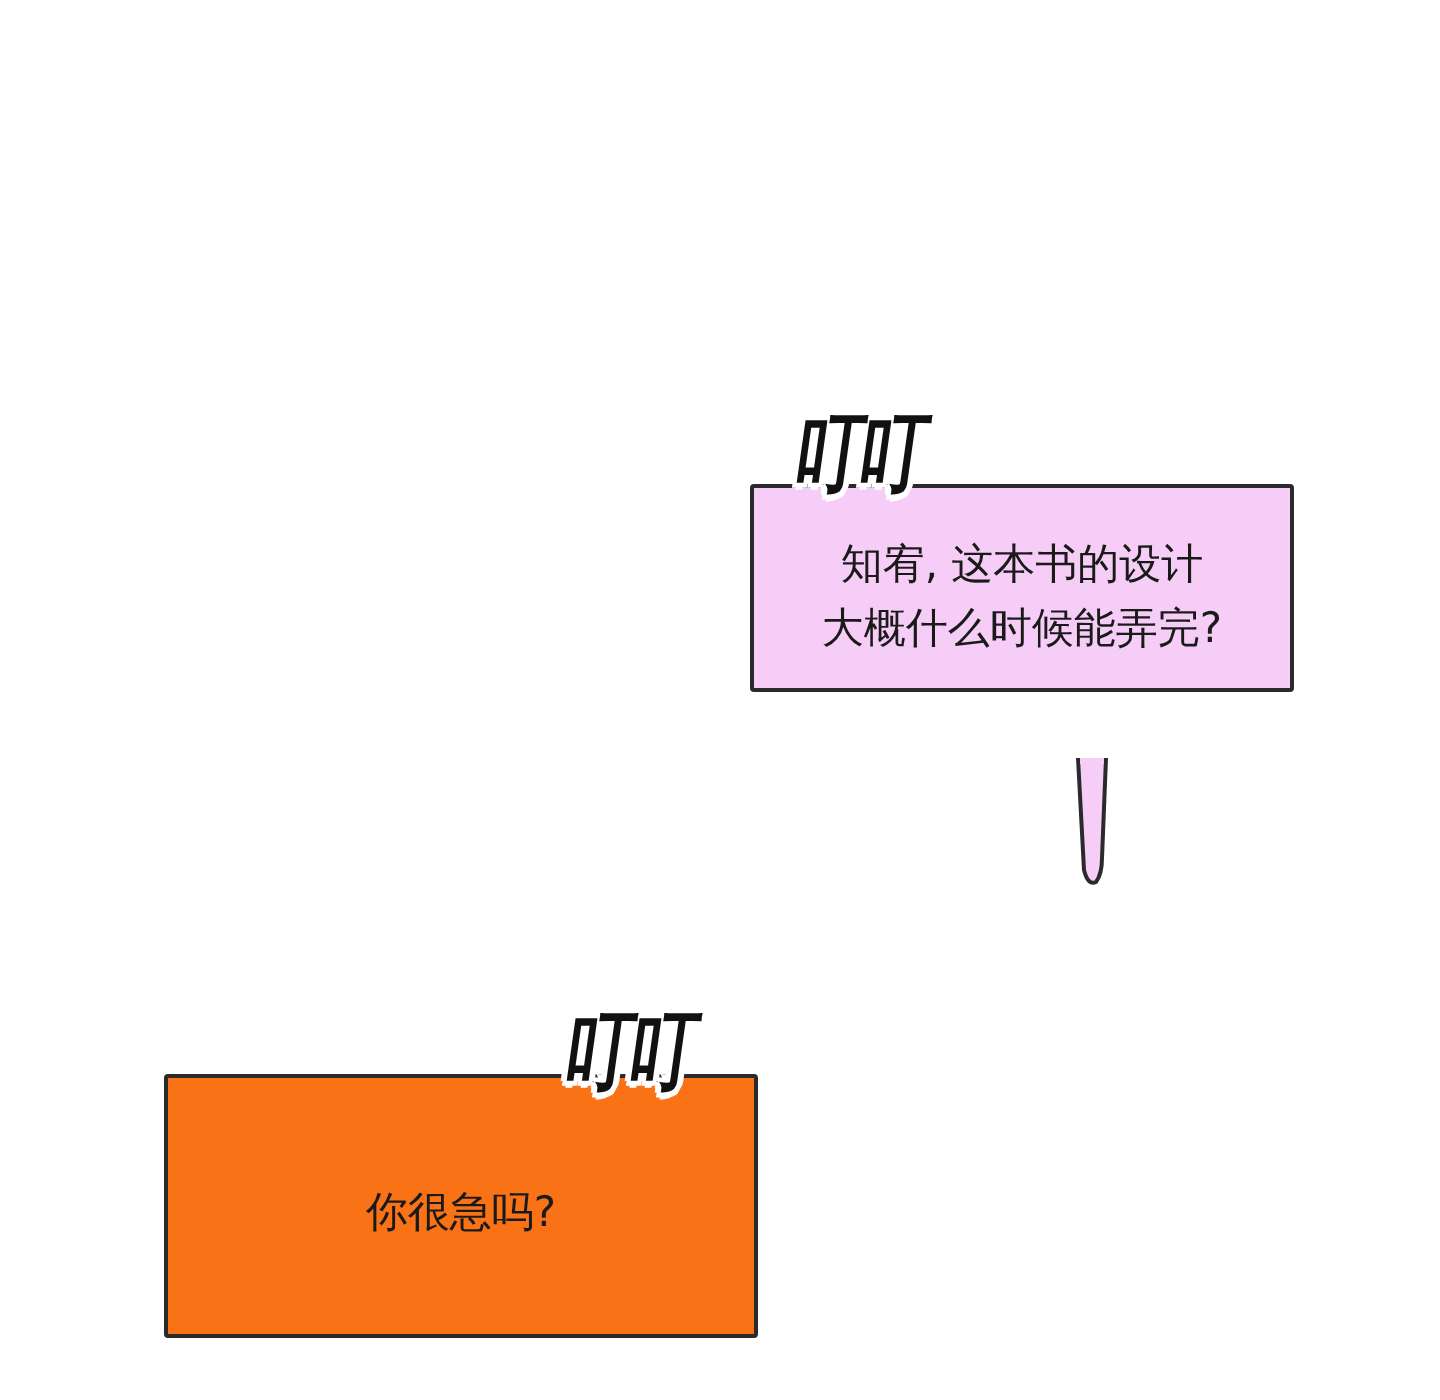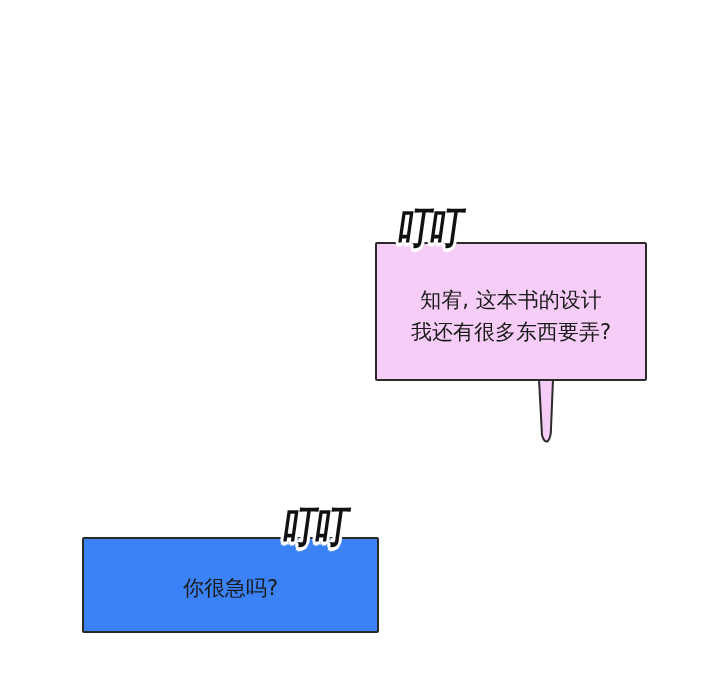--- a/index.html
+++ b/index.html
@@ -14,27 +14,27 @@
     border-radius: 2px;
     box-sizing: border-box;
     display: flex; flex-direction: column;
     align-items: center; justify-content: center;
     color: #1a1a1a;
     font-size: 21px;
     line-height: 32px;
     text-align: center;
   }
   .bubble-pink {
-    left: 375px; top: 242px; width: 272px; height: 139px;
+    left: 375px; top: 242px; width: 272px; height: 104px;
     background: #f6cdf6;
     padding-top: 8px;
   }
   .bubble-blue {
-    left: 82px; top: 537px; width: 297px; height: 96px;
-    background: #3b82f6;
+    left: 82px; top: 537px; width: 297px; height: 132px;
+    background: #f97316;
     padding-top: 6px;
   }
   .tail {
     position: absolute;
     left: 537px; top: 379px;
   }
   .sfx {
     position: absolute;
     font-family: "DejaVu Sans", sans-serif;
     font-weight: bold;
@@ -56,21 +56,21 @@
 
 <div>
 
   <svg class="tail" width="22" height="66" viewBox="0 0 22 66">
     <path d="M2 0 L5 56 Q7 64 11 62 Q14 58 14 50 L16 0 Z" fill="#f6cdf6" stroke="#2a2a2a" stroke-width="2"></path>
     <rect x="3" y="0" width="12" height="3" fill="#f6cdf6"></rect>
   </svg>
 
   <div class="bubble bubble-pink">
     <span class="line">知宥, 这本书的设计</span>
-    <span class="line">我还有很多东西要弄?</span>
+    <span class="line">大概什么时候能弄完?</span>
   </div>
   <div class="sfx sfx-pink">叮叮</div>
 
   <div class="bubble bubble-blue">
     <span class="line">你很急吗?</span>
   </div>
   <div class="sfx sfx-blue">叮叮</div>
 
 </div>
 

